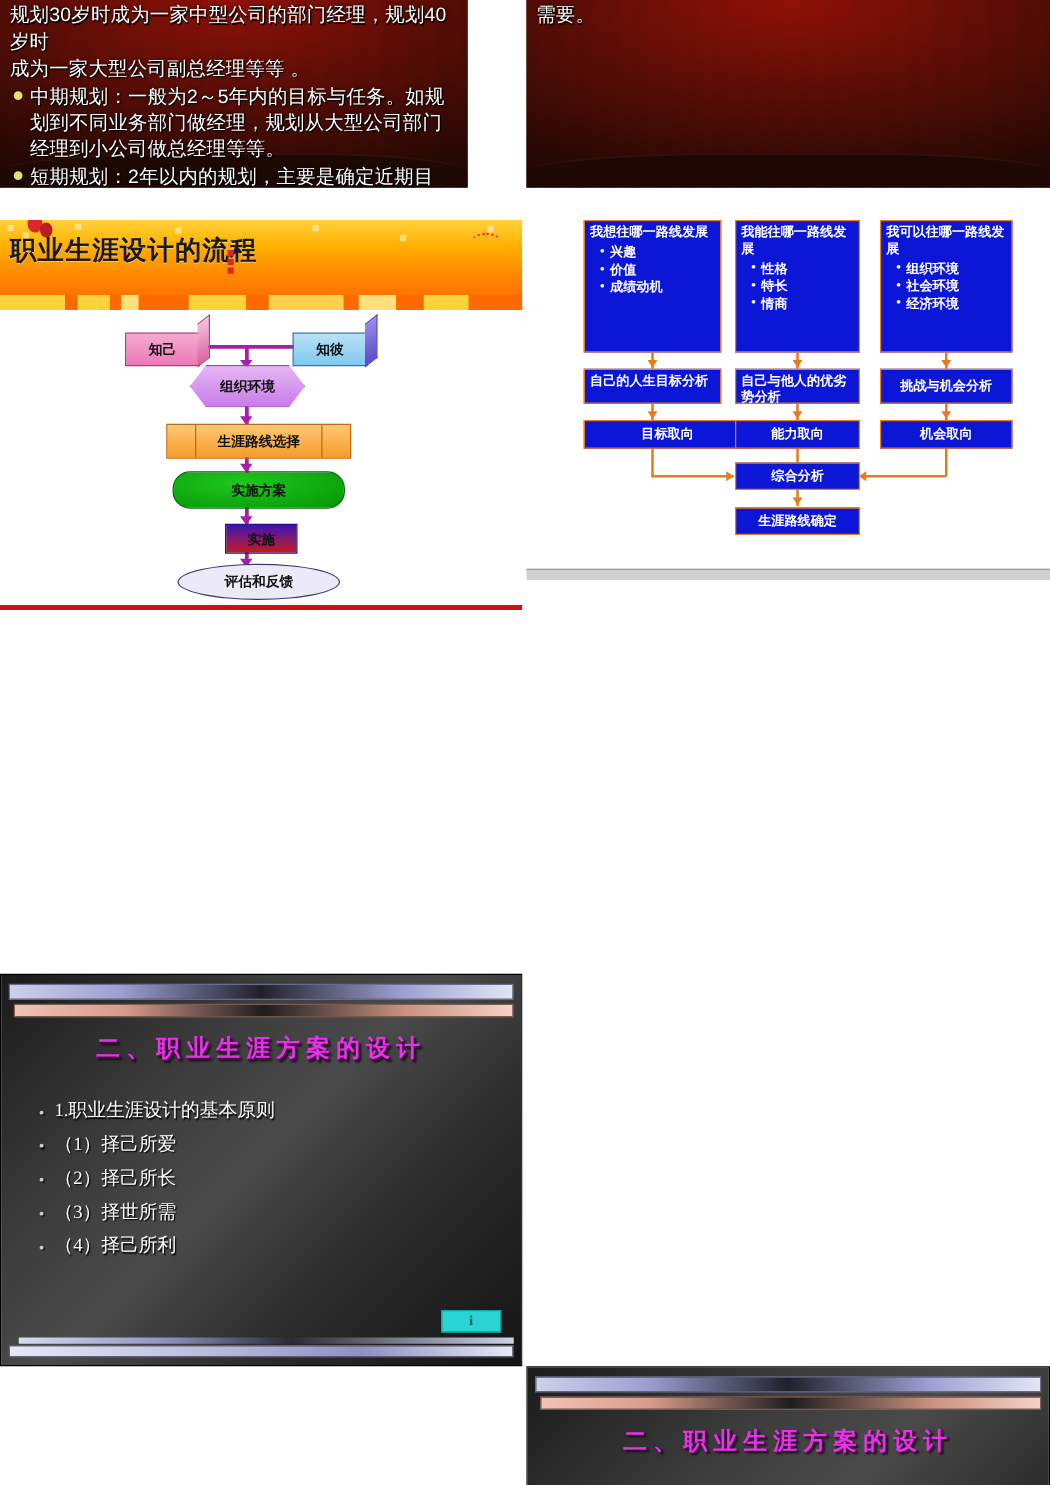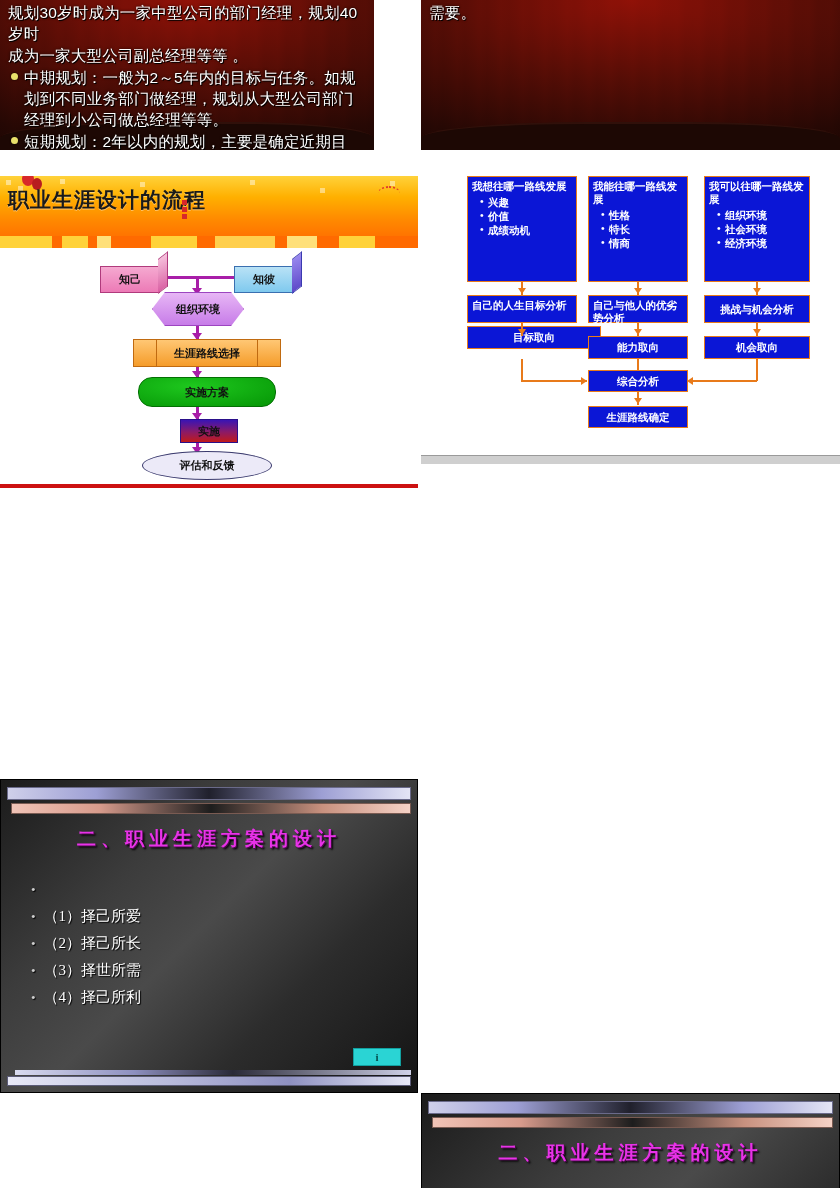--- a/index.html
+++ b/index.html
@@ -230,21 +230,21 @@
 
       <div class="bd-box" style="left:38px;top:18px;width:110px;height:106px;">
         <div>我想往哪一路线发展</div>
         <ul>
           <li>兴趣</li>
           <li>价值</li>
           <li>成绩动机</li>
         </ul>
       </div>
       <div class="bd-box" style="left:38px;top:137px;width:110px;height:28px;">自己的人生目标分析</div>
-      <div class="bd-box center" style="left:38px;top:168px;width:134px;height:23px;text-align:center;">目标取向</div>
+      <div class="bd-box center" style="left:38px;top:178px;width:134px;height:23px;text-align:center;">目标取向</div>
 
       <div class="bd-box" style="left:159px;top:18px;width:100px;height:106px;">
         <div>我能往哪一路线发展</div>
         <ul>
           <li>性格</li>
           <li>特长</li>
           <li>情商</li>
         </ul>
       </div>
       <div class="bd-box" style="left:159px;top:137px;width:100px;height:28px;">自己与他人的优劣势分析</div>
@@ -290,20 +290,21 @@
     <div class="bgreybar"></div>
   </div>
 
   <div class="slide dark" style="left:0;top:467px;width:418px;height:314px;">
     <div class="topbar1"></div>
     <div class="topbar2"></div>
     <div class="dtitle">二、职业生涯方案的设计</div>
     <div class="dlist">
       <div class="dli">
           <span class="bd">•</span>
+          <span>1.职业生涯设计的基本原则</span>
         </div>
       <div class="dli">
           <span class="bd">•</span>
           <span>（1）择己所爱</span>
         </div>
       <div class="dli">
           <span class="bd">•</span>
           <span>（2）择己所长</span>
         </div>
       <div class="dli">

